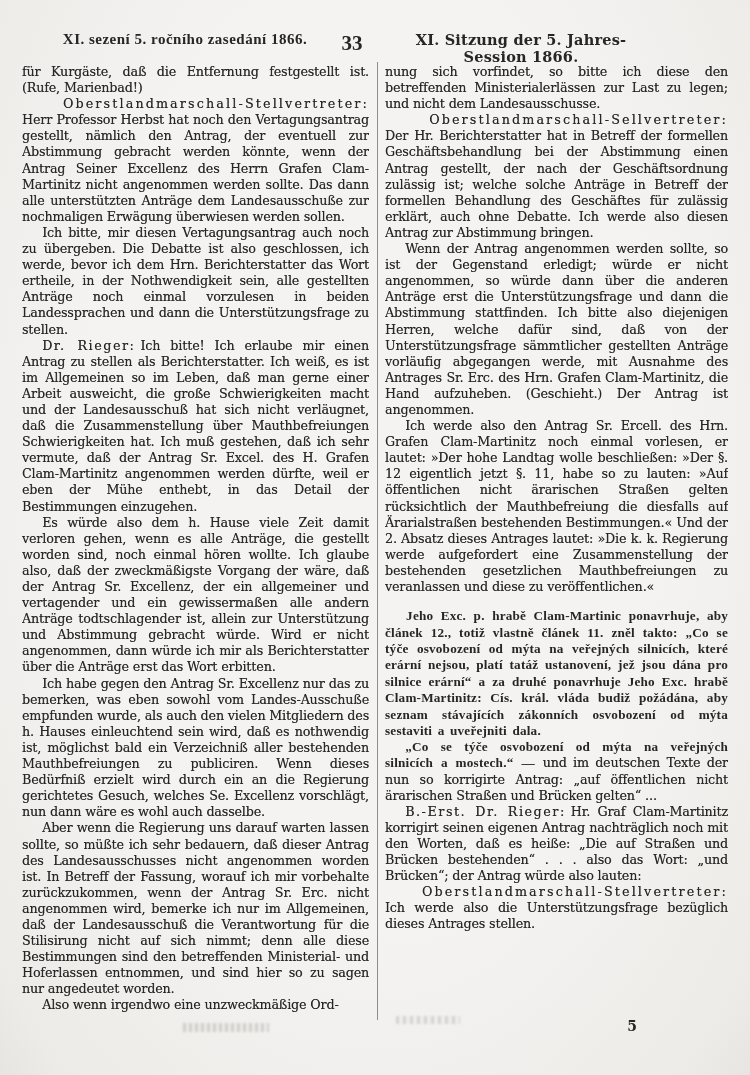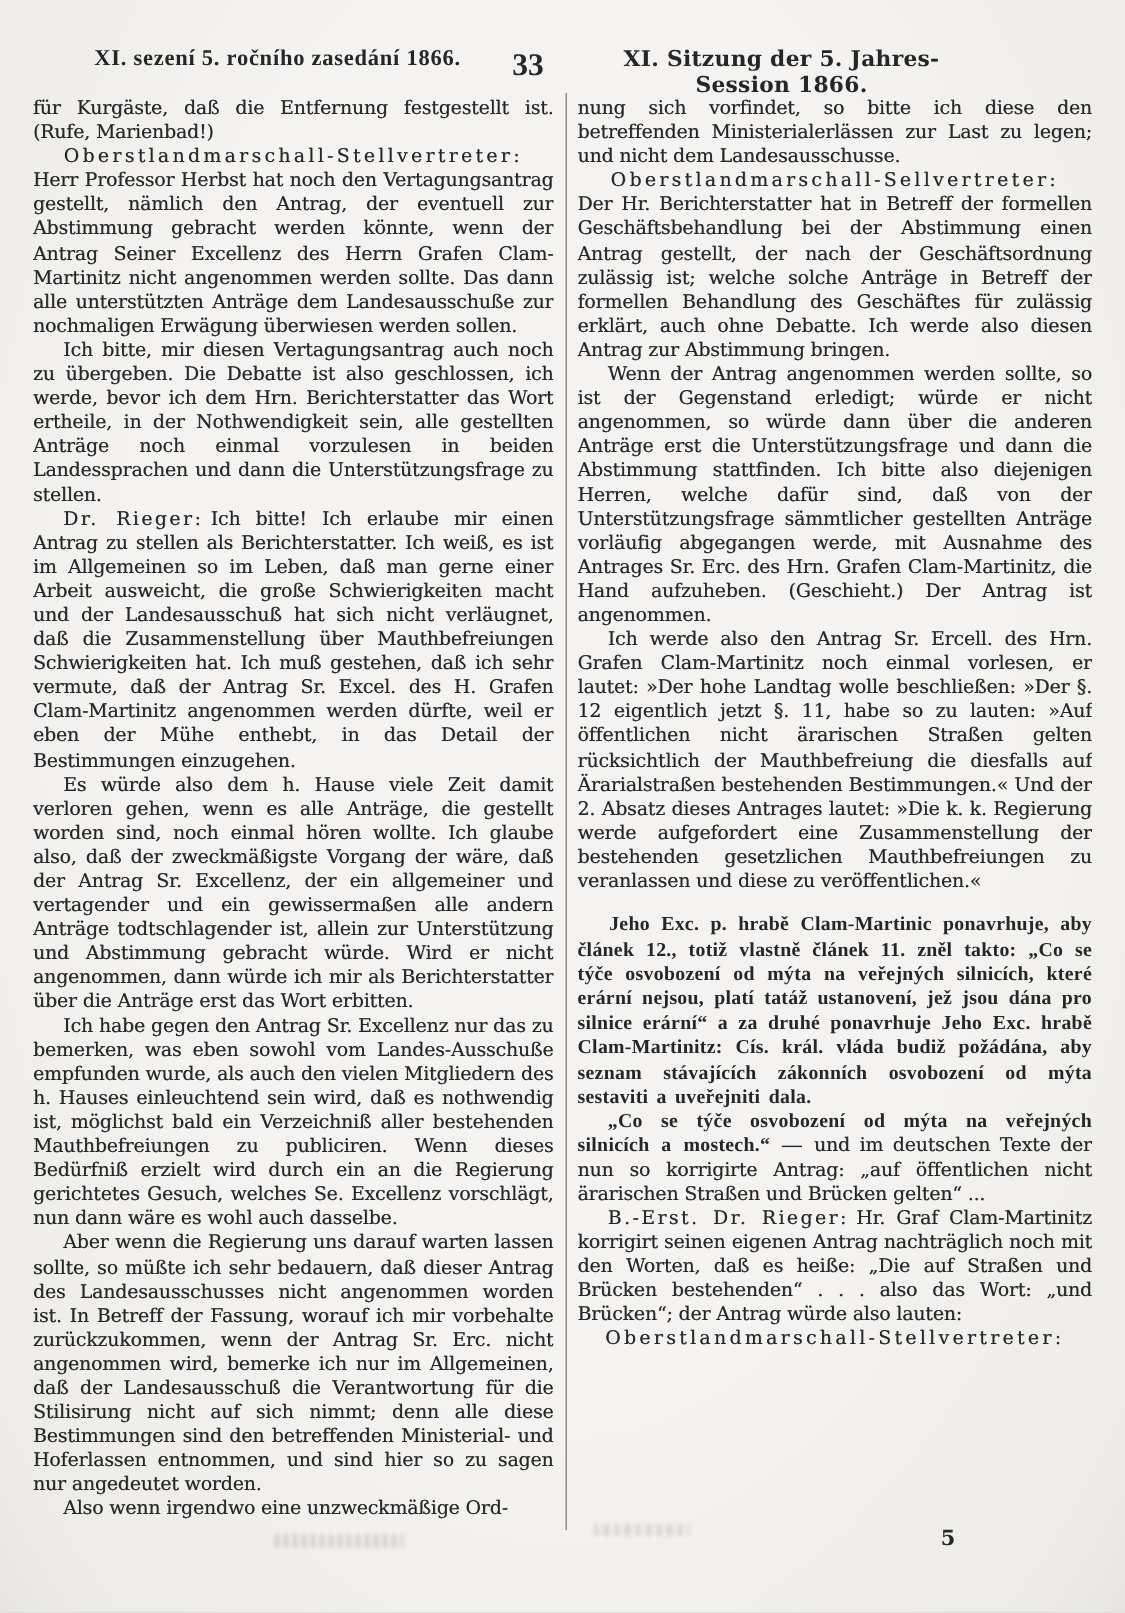--- a/index.html
+++ b/index.html
@@ -30,21 +30,21 @@
     position:absolute;top:64px;height:965px;overflow:hidden;
     font-size:12.6px;line-height:16.1px;text-align:justify;
     letter-spacing:-0.1px;
     text-shadow:0.25px 0 0 rgba(30,30,30,0.55);
   }
   .col-left{left:22px;width:347px;}
   .col-right{left:385px;width:343px;}
   .col p{margin:0;text-indent:1.6em;}
   p.cont, p.noind{text-indent:0;}
   .speaker-line{
-    display:block;text-align:center;text-indent:0;
+    display:block;text-align:right;text-indent:0;
     letter-spacing:2.2px;white-space:nowrap;overflow:hidden;
     margin:0;
   }
   .speaker-inline{letter-spacing:1.6px;margin-right:5px;}
   .antiqua{
     font-family:"Liberation Serif", serif;font-weight:bold;
     letter-spacing:0.2px;word-spacing:2px;text-shadow:none;font-size:13.2px;
   }
   p.antiqua{line-height:16.4px;margin-top:13px;}
   
@@ -93,20 +93,21 @@
     <p>Wenn der Antrag angenommen werden sollte, so ist der Gegenstand erledigt; würde er nicht angenommen, so würde dann über die anderen Anträge erst die Unterstützungsfrage und dann die Abstimmung stattfinden. Ich bitte also diejenigen Herren, welche dafür sind, daß von der Unterstützungsfrage sämmtlicher gestellten Anträge vorläufig abgegangen werde, mit Ausnahme des Antrages Sr. Erc. des Hrn. Grafen Clam-Martinitz, die Hand aufzuheben. (Geschieht.) Der Antrag ist angenommen.</p>
     <p>Ich werde also den Antrag Sr. Ercell. des Hrn. Grafen Clam-Martinitz noch einmal vorlesen, er lautet: »Der hohe Landtag wolle beschließen: »Der §. 12 eigentlich jetzt §. 11, habe so zu lauten: »Auf öffentlichen nicht ärarischen Straßen gelten rücksichtlich der Mauthbefreiung die diesfalls auf Ärarialstraßen bestehenden Bestimmungen.« Und der 2. Absatz dieses Antrages lautet: »Die k. k. Regierung werde aufgefordert eine Zusammenstellung der bestehenden gesetzlichen Mauthbefreiungen zu veranlassen und diese zu veröffentlichen.«</p>
     <p class="antiqua">Jeho Exc. p. hrabě Clam-Martinic ponavrhuje, aby článek 12., totiž vlastně článek 11. zněl takto: „Co se týče osvobození od mýta na veřejných silnicích, které erární nejsou, platí tatáž ustanovení, jež jsou dána pro silnice erární“ a za druhé ponavrhuje Jeho Exc. hrabě Clam-Martinitz: Cís. král. vláda budiž požádána, aby seznam stávajících zákonních osvobození od mýta sestaviti a uveřejniti dala.</p>
     <p>
       <span class="antiqua">„Co se týče osvobození od mýta na veřejných silnicích a mostech.“ — </span><span>und im deutschen Texte der nun so korrigirte Antrag: „auf öffentlichen nicht ärarischen Straßen und Brücken gelten“ ...</span>
     </p>
     <p>
       <span class="speaker-inline">B.-Erst. Dr. Rieger:</span><span>Hr. Graf Clam-Martinitz korrigirt seinen eigenen Antrag nachträglich noch mit den Worten, daß es heiße: „Die auf Straßen und Brücken bestehenden“ . . . also das Wort: „und Brücken“; der Antrag würde also lauten:</span>
     </p>
     <div class="speaker-line">Oberstlandmarschall-Stellvertreter:</div>
+    <p class="noind">Ich werde also die Unterstützungsfrage bezüglich dieses Antrages stellen.</p>
   </div>
 
   <div class="sig">5</div>
 
   <div class="smudge smudge-a"></div>
   <div class="smudge smudge-b"></div>
 
 </div>
 
 </body></html>

